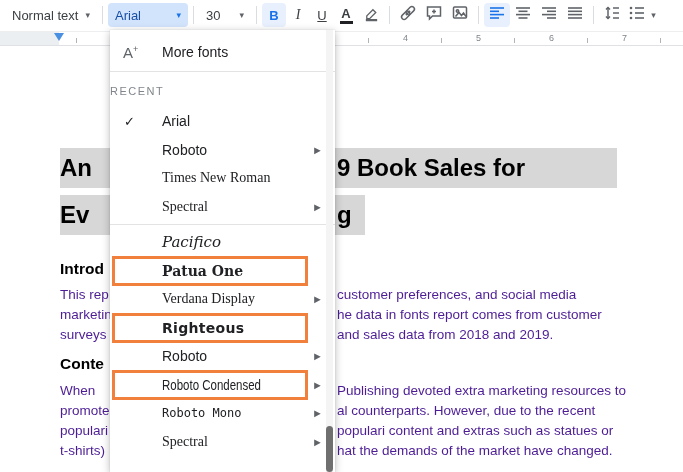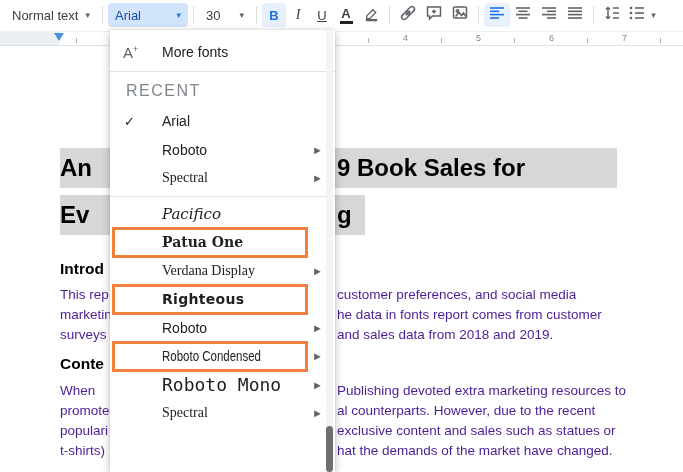--- a/index.html
+++ b/index.html
@@ -49,34 +49,34 @@
     z-index:10; box-shadow:0 2px 8px rgba(0,0,0,.28), 0 0 1px rgba(0,0,0,.15); padding-top:6px; }
   .menu-item { position:relative; height:28.5px; display:flex; align-items:center; }
   .mi-label { margin-left:52px; font-size:14px; color:#202124; }
   .mi-check { position:absolute; left:14px; font-size:13px; color:#202124; }
   .mi-arrow { position:absolute; right:12px; font-size:11px; color:#5f6368; }
   .more-fonts { height:32px; }
   .mf-icon { position:absolute; left:13px; font-size:15px; color:#5f6368; font-style:normal; }
   .mf-icon b { font-size:9px; font-weight:400; vertical-align:super; }
   .menu-divider { height:1px; background:#e3e3e3; margin:3px 0; }
   .recent-row { height:32px; display:flex; align-items:center; }
-  .recent-label { margin-left:16px; font-size:16px; letter-spacing:1.5px; color:#80868b; }
+  .recent-label { font-size:11px; letter-spacing:1.5px; color:#80868b; }
   .orange-box { position:absolute; left:2px; right:27px; top:-1px; bottom:-1px;
     border:3px solid #f0803c; pointer-events:none; }
   .scroll-track { position:absolute; right:2px; top:0; width:7px; height:100%; background:#f4f4f4; }
   .scroll-thumb { position:absolute; right:2px; bottom:0; width:7px; height:46px; background:#6f6f6f; border-radius:4px; }
 
   
   .f-serif { font-family:"Liberation Serif", serif; }
   .f-verdana { font-family:"DejaVu Sans", sans-serif; font-size:13.5px; }
   .f-pacifico { font-family:"DejaVu Serif", serif; font-style:italic; font-size:15px; }
   .f-patua { font-family:"DejaVu Serif", serif; font-weight:700; }
   .f-righteous { font-family:"DejaVu Sans", sans-serif; font-weight:700; letter-spacing:.3px; }
   .f-cond { display:inline-block; transform:scaleX(.82); transform-origin:left center; }
-  .f-mono { font-family:"DejaVu Sans Mono", monospace; font-size:18px; }
+  .f-mono { font-family:"DejaVu Sans Mono", monospace; font-size:12px; }
 </style>
 </head>
 <body>
 
 <div class="app">
 
   <div class="toolbar">
     <div class="tb-btn" style="justify-content:space-between;width:92px">
       <span>Normal text</span>
       <span class="caret">▾</span>
@@ -255,21 +255,21 @@
     <span class="frag b-text" style="left:337px;top:258px">he data in fonts report comes from customer</span>
     <span class="frag b-text" style="left:60px;top:278px">surveys</span>
     <span class="frag b-text" style="left:337px;top:278px">and sales data from 2018 and 2019.</span>
 
     <span class="frag h-text" style="left:60px;top:308px">Conte</span>
     <span class="frag b-text" style="left:60px;top:334px">When</span>
     <span class="frag b-text" style="left:337px;top:334px">Publishing devoted extra marketing resources to</span>
     <span class="frag b-text" style="left:60px;top:354px">promote</span>
     <span class="frag b-text" style="left:337px;top:354px">al counterparts. However, due to the recent</span>
     <span class="frag b-text" style="left:60px;top:374px">populari</span>
-    <span class="frag b-text" style="left:337px;top:374px">exclusive content and sales such as statues or</span>
+    <span class="frag b-text" style="left:337px;top:374px">populari content and extras such as statues or</span>
     <span class="frag b-text" style="left:60px;top:394px">t-shirts)</span>
     <span class="frag b-text" style="left:337px;top:394px">hat the demands of the market have changed.</span>
   </div>
 
   <div class="font-menu">
     <div class="menu-item more-fonts">
       <span class="mf-icon"><span>A</span><b>+</b></span>
       <span class="mi-label">More fonts</span>
     </div>
     <div class="menu-divider"></div>
@@ -280,20 +280,23 @@
 
     <div class="menu-item">
       <span class="mi-check">✓</span>
       <span class="mi-label">Arial</span>
     </div>
     <div class="menu-item">
       <span class="mi-label">Roboto</span>
       <span class="mi-arrow">►</span>
     </div>
     <div class="menu-item">
+      <span class="mi-label f-serif">Times New Roman</span>
+    </div>
+    <div class="menu-item">
       <span class="mi-label f-serif">Spectral</span>
       <span class="mi-arrow">►</span>
     </div>
     <div class="menu-divider"></div>
 
     <div class="menu-item">
       <span class="mi-label f-pacifico">Pacifico</span>
     </div>
     <div class="menu-item">
       <span class="mi-label f-patua">Patua One</span>

